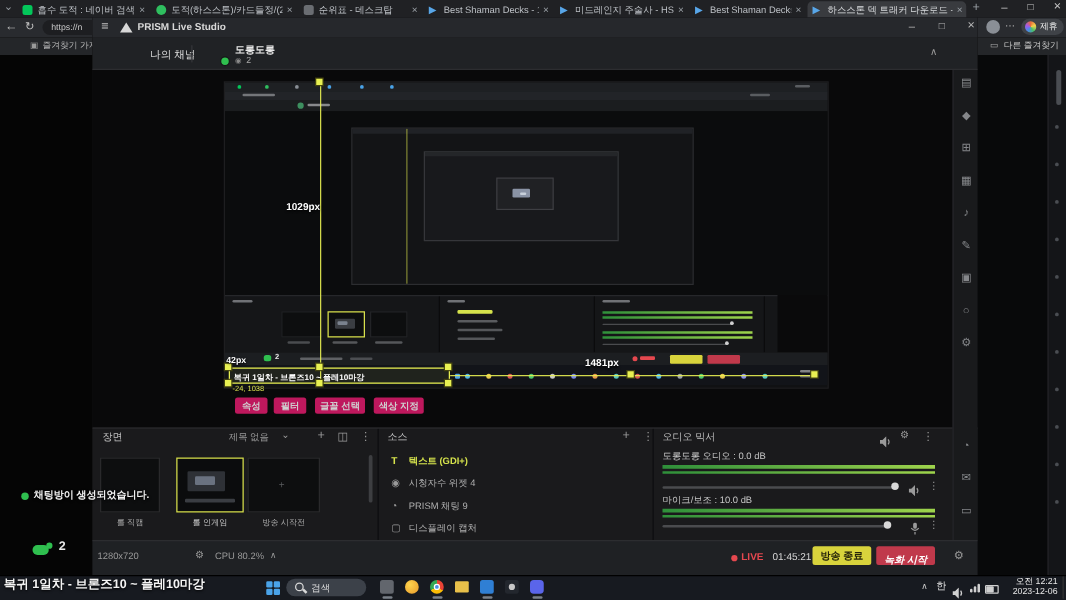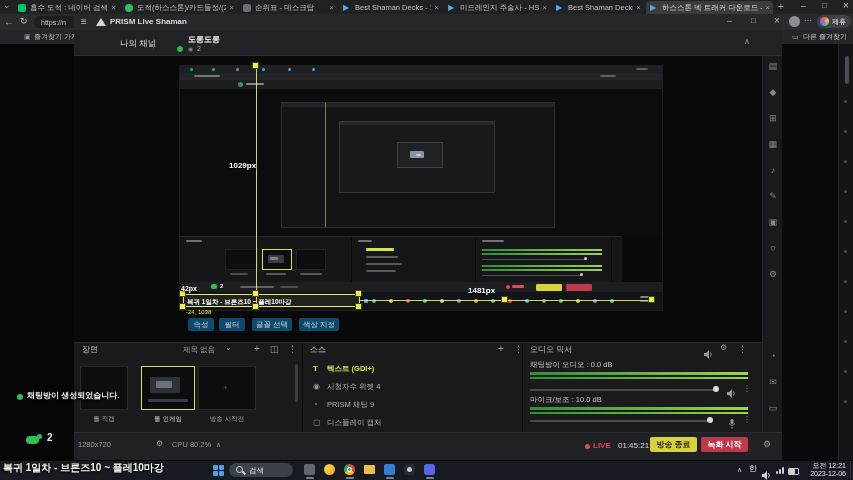--- a/index.html
+++ b/index.html
@@ -7,21 +7,21 @@
   #screen{position:relative;width:853px;height:480px;background:#000;overflow:hidden;}
   .bg{position:absolute;}
   .t{position:absolute;white-space:nowrap;line-height:1;color:#c8c8c8;}
   .dot{position:absolute;border-radius:50%;}
   .dash{position:absolute;border-radius:1px;}
   .hsq{position:absolute;width:5px;height:5px;background:#e8f052;box-shadow:0 0 0 1px rgba(70,70,15,.9);}
   .tb{position:absolute;top:1px;height:13px;border-radius:4px 4px 0 0;overflow:hidden;}
   .tbt{position:absolute;left:16px;top:3px;right:11px;font-size:7.5px;color:#bdc1c6;white-space:nowrap;overflow:hidden;line-height:1;}
   .tbx{position:absolute;right:3px;top:3px;font-size:8px;color:#9aa0a6;line-height:1;}
   .fav{position:absolute;left:4px;top:3px;width:8px;height:8px;}
-  .pbtn{position:absolute;background:#0c4a6e;border-radius:2px;color:#cfcfcf;font-size:7.5px;display:flex;align-items:center;justify-content:center;line-height:1;}
+  .pbtn{position:absolute;background:#be185d;border-radius:2px;color:#cfcfcf;font-size:7.5px;display:flex;align-items:center;justify-content:center;line-height:1;font-weight:bold;}
   .thumb{position:absolute;background:#0d0e0f;border:1px solid #29292b;box-sizing:border-box;}
   .dk{position:absolute;left:765px;width:16px;text-align:center;font-size:9px;color:#85878a;line-height:1;}
   .meter{position:absolute;background:linear-gradient(90deg,#2e8f3a,#9fd44c);}
 </style>
 </head>
 <body>
 
 <div id="screen">
 
   <div class="bg" style="left:0;top:0;width:853px;height:14px;background:#202124;"></div>
@@ -100,21 +100,21 @@
   <span class="dot" style="left:844px;top:280px;width:3px;height:3px;background:#4a4d52;"></span>
   <span class="dot" style="left:844px;top:310px;width:3px;height:3px;background:#4a4d52;"></span>
   <span class="dot" style="left:844px;top:340px;width:3px;height:3px;background:#4a4d52;"></span>
   <span class="dot" style="left:844px;top:370px;width:3px;height:3px;background:#4a4d52;"></span>
   <span class="dot" style="left:844px;top:400px;width:3px;height:3px;background:#4a4d52;"></span>
 
   <div class="bg" style="left:74px;top:14px;width:708px;height:446px;background:#161719;"></div>
   <div class="bg" style="left:74px;top:14px;width:708px;height:16px;background:#26282c;"></div>
   <span class="t" style="left:81px;top:17px;font-size:10px;color:#c0c0c0;">≡</span>
   <div style="position:absolute;left:96px;top:18px;width:0;height:0;border-left:5px solid transparent;border-right:5px solid transparent;border-bottom:8px solid #d8d8d8;"></div>
-  <span class="t" style="left:110px;top:18px;font-size:8px;font-weight:bold;color:#d8d8d8;">PRISM Live Shaman</span>
+  <span class="t" style="left:110px;top:18px;font-size:8px;font-weight:bold;color:#d8d8d8;">PRISM Live Studio</span>
   <span class="t" style="left:727px;top:17px;font-size:9px;color:#b8b8b8;">–</span>
   <span class="t" style="left:751px;top:17px;font-size:8px;color:#b8b8b8;">□</span>
   <span class="t" style="left:774px;top:16px;font-size:10px;color:#b8b8b8;">×</span>
 
   <div class="bg" style="left:74px;top:30px;width:708px;height:26px;background:#202225;border-bottom:1px solid #2c2d30;box-sizing:border-box;"></div>
   <span class="t" style="left:120px;top:39px;font-size:8.5px;color:#e0e0e0;">나의 채널</span>
   <div class="dash" style="left:153px;top:36px;width:1px;height:14px;background:#35363a;"></div>
   <span class="dot" style="left:162px;top:33px;width:20px;height:20px;background:radial-gradient(circle at 35% 35%,#4a7a6a,#233;"></span>
   <span class="dot" style="left:176px;top:45px;width:8px;height:8px;background:#2fbf4f;border:1px solid #161719;box-sizing:border-box;"></span>
   <span class="t" style="left:188px;top:36px;font-size:8px;font-weight:bold;color:#e8e8e8;">도롱도롱</span>
@@ -276,21 +276,21 @@
   <span class="t" style="left:327px;top:419px;font-size:7.5px;color:#b0b0b0;">디스플레이 캡처</span>
 
   <span class="t" style="left:530px;top:346px;font-size:8px;color:#c0c0c0;">오디오 믹서</span>
   <span style="position:absolute;left:704px;top:345px;"><svg width="10" height="9" viewBox="0 0 10 9">
         <path d="M0 3h2l3-3v9L2 6H0z" fill="#9a9a9a"></path>
         <path d="M6.5 2.5q1.5 2 0 4" stroke="#9a9a9a" fill="none"></path>
       </svg></span>
   <span class="t" style="left:720px;top:344px;font-size:8px;color:#9a9a9a;">⚙</span>
   <span class="t" style="left:738px;top:345px;font-size:9px;color:#9a9a9a;">⋮</span>
 
-  <span class="t" style="left:530px;top:361px;font-size:7.5px;color:#c8c8c8;">채팅방이 오디오 : 0.0 dB</span>
+  <span class="t" style="left:530px;top:361px;font-size:7.5px;color:#c8c8c8;">도롱도롱 오디오 : 0.0 dB</span>
   <div class="meter" style="left:530px;top:372px;width:218px;height:2.5px;"></div>
   <div class="meter" style="left:530px;top:376.5px;width:218px;height:2.5px;"></div>
   <div class="dash" style="left:530px;top:389px;width:186px;height:2px;background:#4a4b4e;"></div>
   <span class="dot" style="left:713px;top:386px;width:6px;height:6px;background:#d8d8d8;"></span>
   <span style="position:absolute;left:727px;top:384px;"><svg width="10" height="9" viewBox="0 0 10 9">
         <path d="M0 3h2l3-3v9L2 6H0z" fill="#9a9a9a"></path>
         <path d="M6.5 2.5q1.5 2 0 4" stroke="#9a9a9a" fill="none"></path>
       </svg></span>
   <span class="t" style="left:743px;top:385px;font-size:8px;color:#9a9a9a;">⋮</span>
 
@@ -325,21 +325,21 @@
   <span class="t" style="left:126px;top:464px;font-size:7.5px;color:#9a9a9a;">60fps</span>
   <span class="t" style="left:156px;top:440px;font-size:8px;color:#9a9a9a;">⚙</span>
   <span class="t" style="left:172px;top:441px;font-size:7.5px;color:#9a9a9a;">CPU 80.2%</span>
   <span class="t" style="left:216px;top:441px;font-size:7px;color:#9a9a9a;">∧</span>
   <span class="dot" style="left:585px;top:444px;width:5px;height:5px;background:#e5484f;"></span>
   <span class="t" style="left:593px;top:442px;font-size:8px;font-weight:bold;color:#e5484f;">LIVE</span>
   <span class="t" style="left:618px;top:442px;font-size:8px;color:#d8d8d8;">01:45:21</span>
   <div style="position:absolute;left:650px;top:437px;width:47px;height:15px;background:#d8d33c;border-radius:2px;display:flex;align-items:center;justify-content:center;">
     <span style="font-size:8px;font-weight:bold;color:#26240a;line-height:1;">방송 종료</span>
   </div>
-  <div style="position:absolute;left:701px;top:437px;width:47px;height:15px;background:#c0394b;border-radius:2px;display:flex;align-items:center;justify-content:center;">
+  <div style="position:absolute;left:701px;top:437px;width:47px;height:15px;background:#c0394b;border-radius:2px;display:flex;align-items:flex-end;justify-content:center;font-style:italic;">
     <span style="font-size:8px;font-weight:bold;color:#fff;line-height:1;">녹화 시작</span>
   </div>
   <span class="t" style="left:763px;top:440px;font-size:9px;color:#9a9a9a;">⚙</span>
 
   <span class="dot" style="left:17px;top:394px;width:6px;height:6px;background:#2fbf4f;"></span>
   <span class="t" style="left:27px;top:392px;font-size:8px;font-weight:bold;color:#f2f2f2;text-shadow:0 1px 2px #000;">채팅방이 생성되었습니다.</span>
   <span style="position:absolute;left:26px;top:436px;width:13px;height:8px;background:#2fbf4f;border-radius:4px;"></span>
   <span class="dot" style="left:37px;top:434px;width:5px;height:5px;background:#2fbf4f;"></span>
   <span class="t" style="left:47px;top:433px;font-size:10px;font-weight:bold;color:#e8e8e8;">2</span>
 

